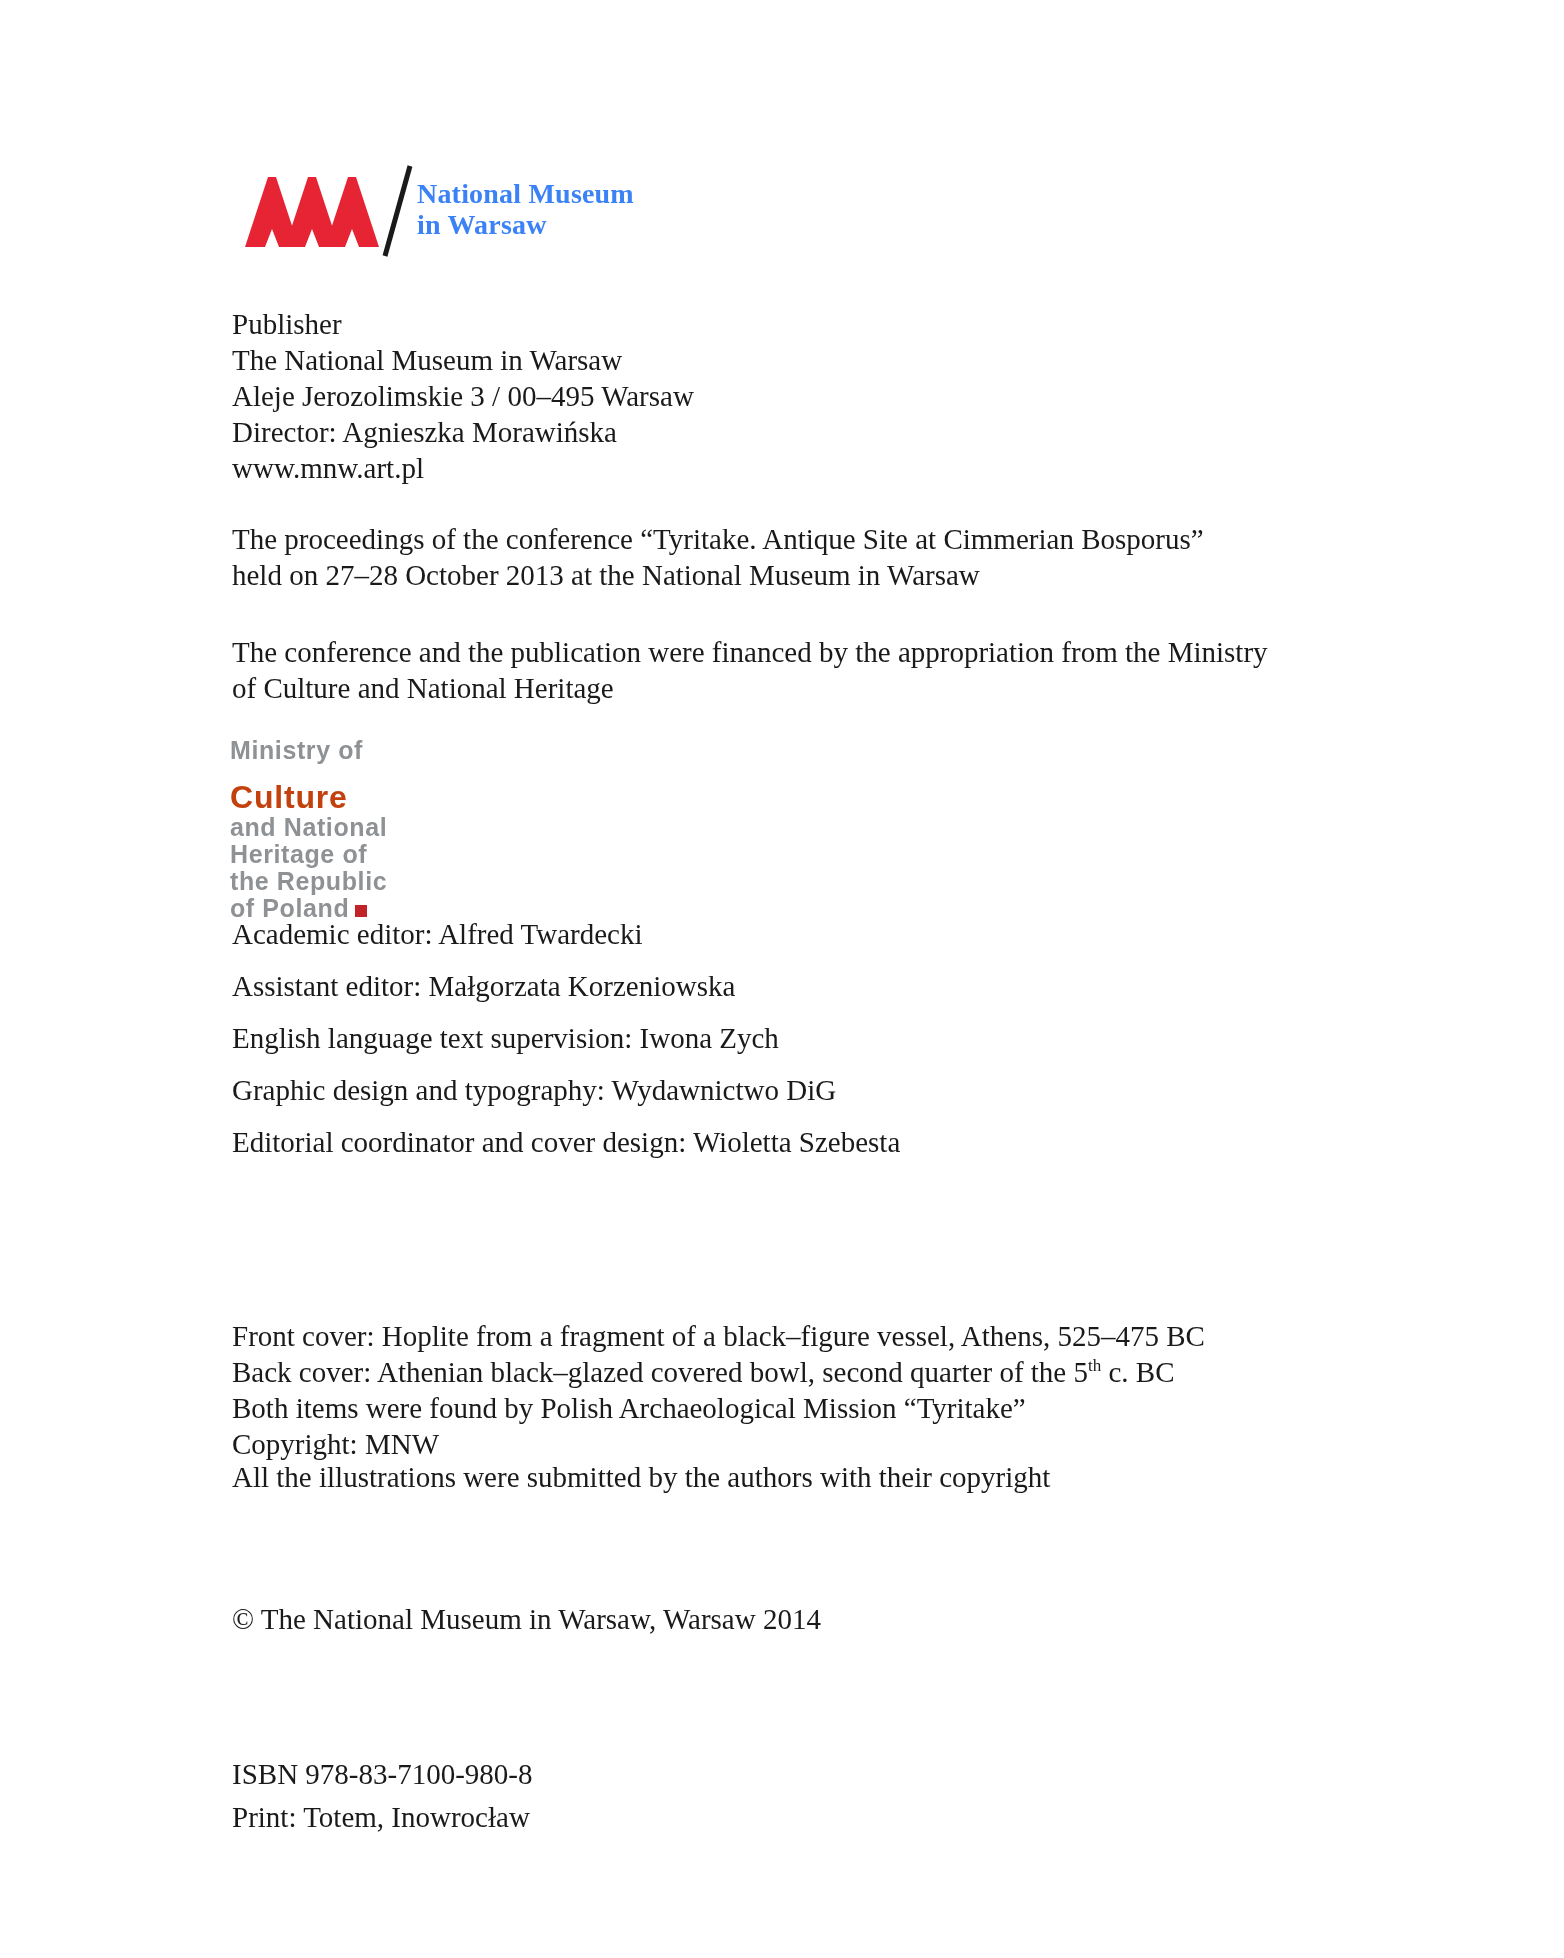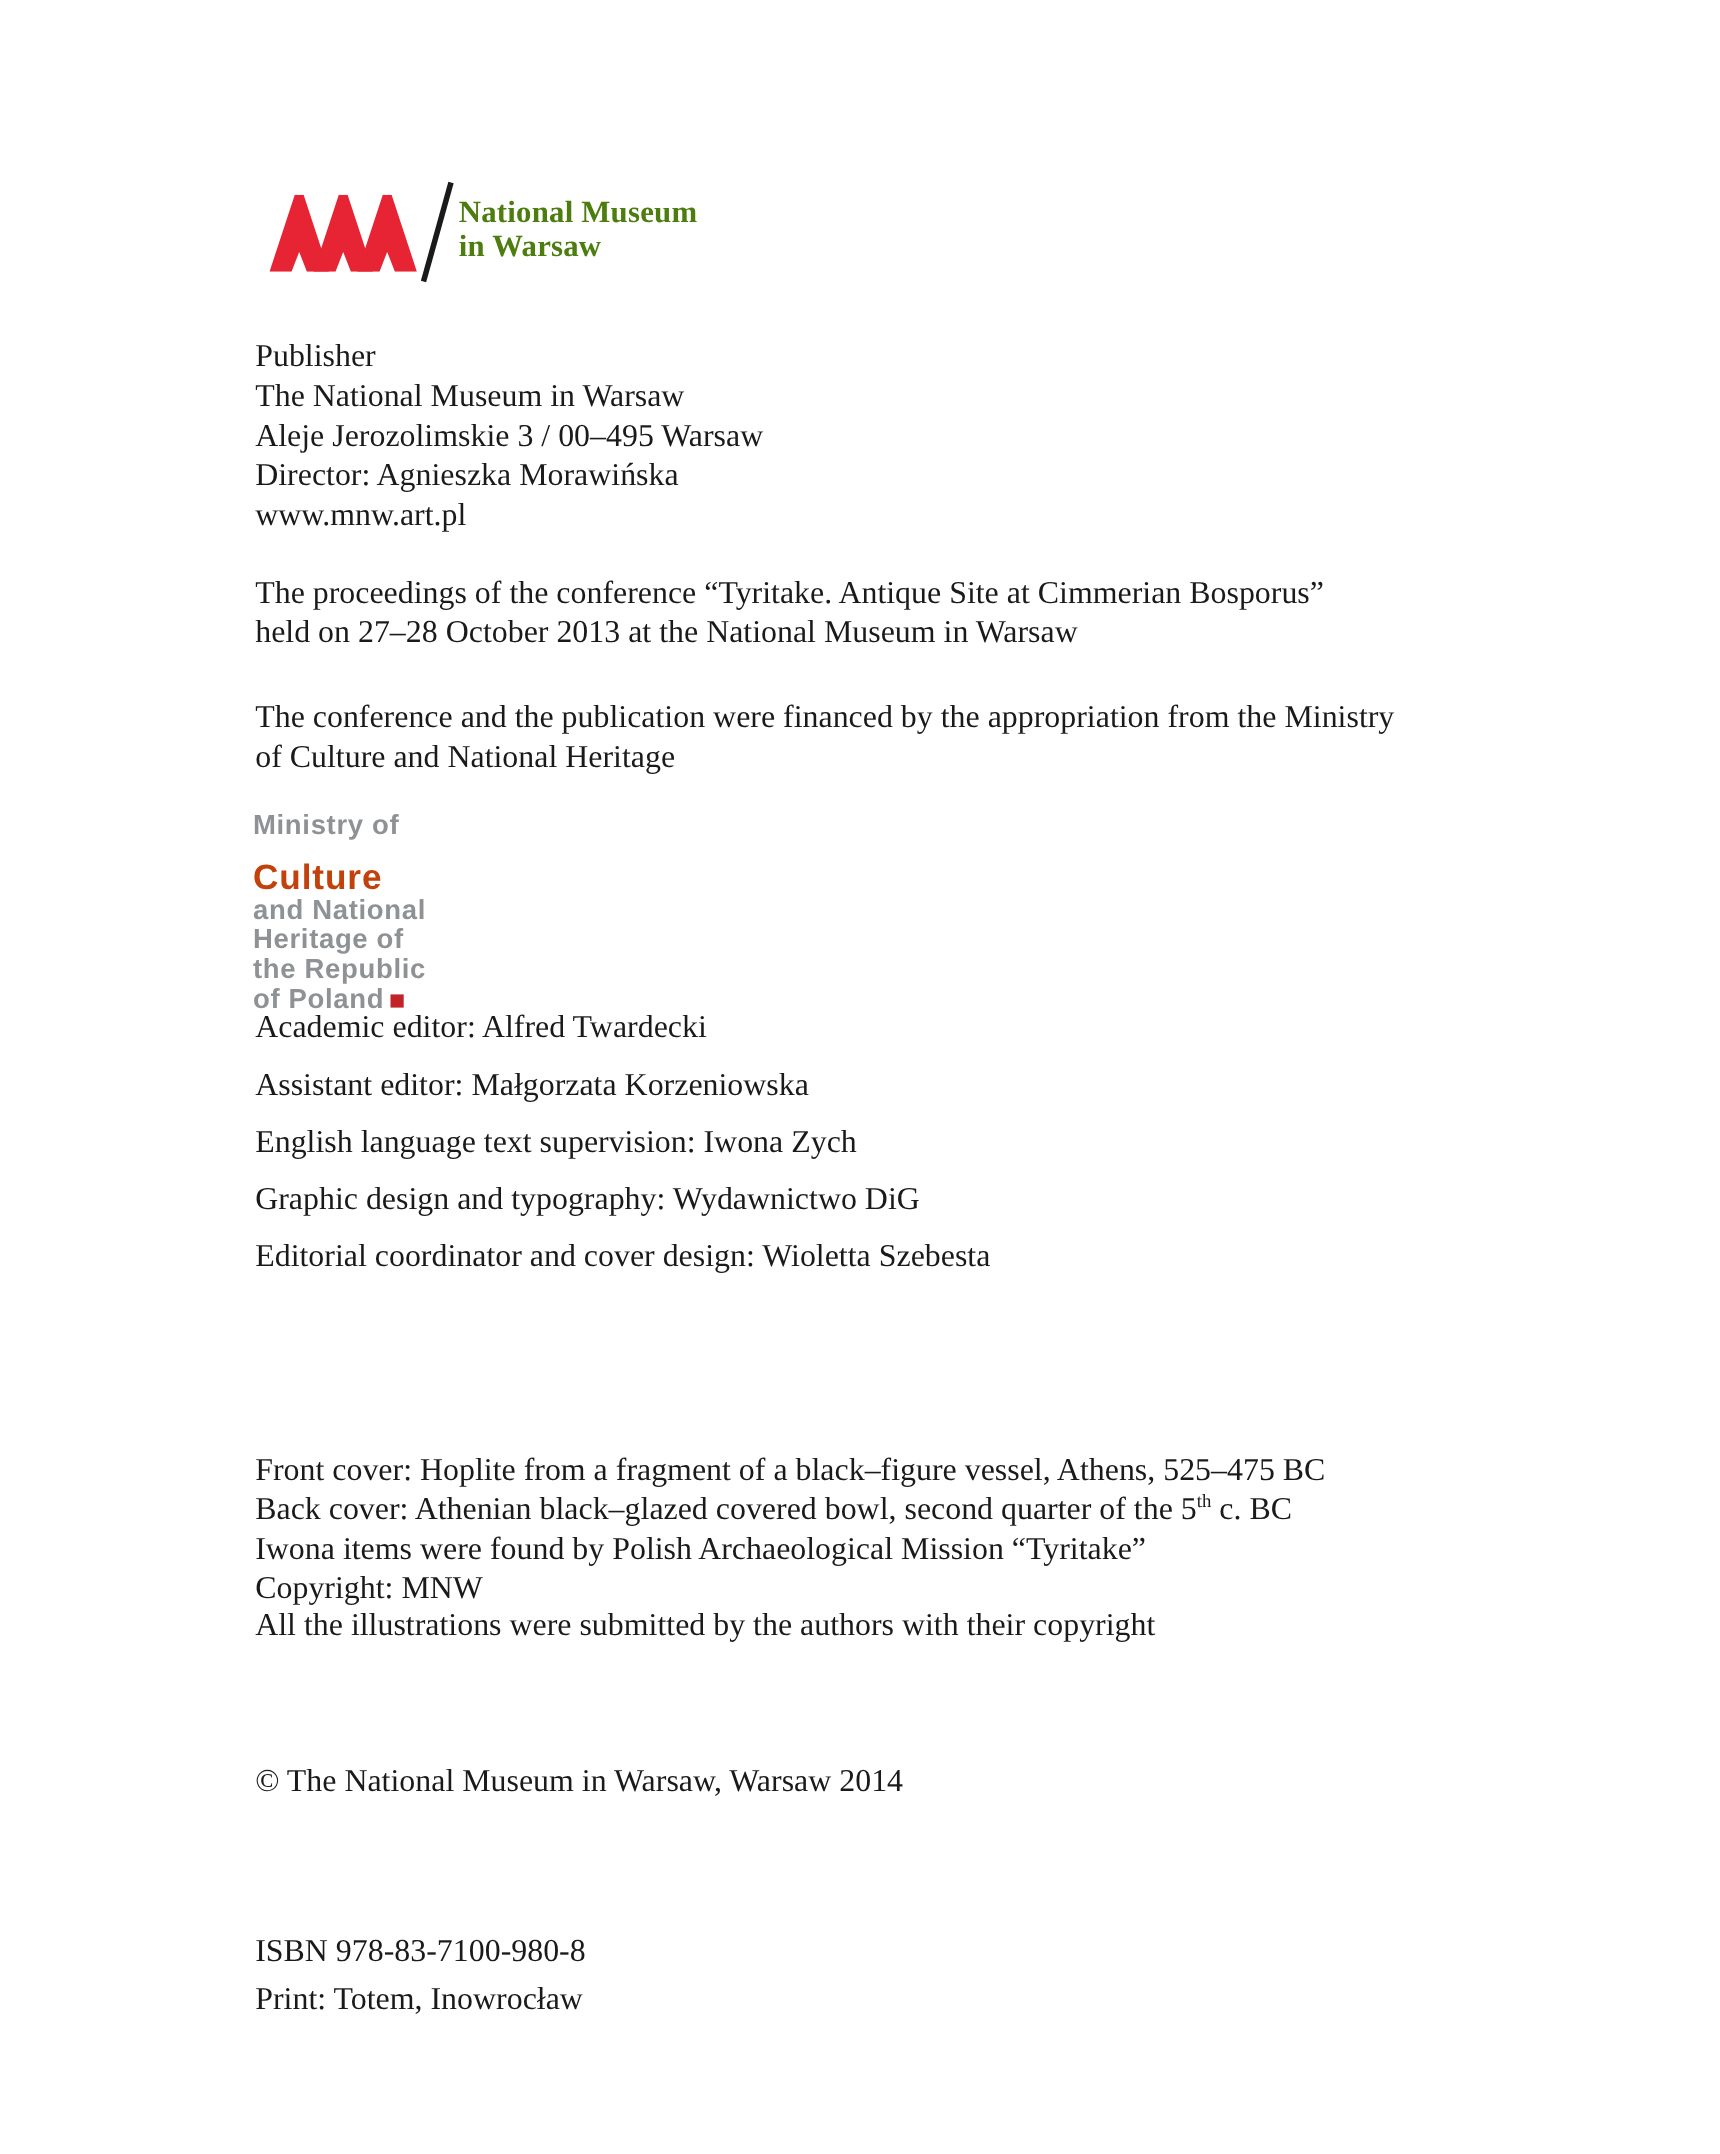--- a/index.html
+++ b/index.html
@@ -12,21 +12,21 @@
     overflow:hidden;
   }
   .abs{position:absolute;}
   
   .mnw-logo{left:245px;top:160px;width:680px;height:100px;}
   .mnw-mark{left:0;top:17px;}
   .mnw-slash{left:136px;top:4px;}
   .mnw-title{
     left:172px;top:18px;
     font-weight:bold;font-size:28px;line-height:31px;
-    letter-spacing:0.2px;color:#4d7c0f;white-space:nowrap;
+    letter-spacing:0.2px;color:#3b82f6;white-space:nowrap;
   }
   
   .txt{font-size:29px;line-height:36px;white-space:nowrap;color:#1a1a1a;}
   .publisher-block{left:232px;top:306px;}
   .conf-block-1{left:232px;top:521px;}
   .conf-block-2{left:232px;top:634px;}
   .editors-block{left:232px;top:908px;line-height:52px;}
   .covers-block{left:232px;top:1274px;margin-top:44px;}
   .subs-block{left:232px;top:1459px;}
   .copyright-line{left:232px;top:1601px;}
@@ -99,21 +99,21 @@
   <div>Academic editor: Alfred Twardecki</div>
   <div>Assistant editor: Małgorzata Korzeniowska</div>
   <div>English language text supervision: Iwona Zych</div>
   <div>Graphic design and typography: Wydawnictwo DiG</div>
   <div>Editorial coordinator and cover design: Wioletta Szebesta</div>
 </div>
 
 <div class="abs txt covers-block">
   <div>Front cover: Hoplite from a fragment of a black–figure vessel, Athens, 525–475 BC</div>
   <div><span>Back cover: Athenian black–glazed covered bowl, second quarter of the 5</span><sup class="ord">th</sup><span> c. BC</span></div>
-  <div>Iwona items were found by Polish Archaeological Mission “Tyritake”</div>
+  <div>Both items were found by Polish Archaeological Mission “Tyritake”</div>
   <div>Copyright: MNW</div>
 </div>
 
 <div class="abs txt subs-block">
   <div>All the illustrations were submitted by the authors with their copyright</div>
 </div>
 
 <div class="abs txt copyright-line">© The National Museum in Warsaw, Warsaw 2014</div>
 <div class="abs txt isbn-line">ISBN 978-83-7100-980-8</div>
 <div class="abs txt print-line">Print: Totem, Inowrocław</div>

